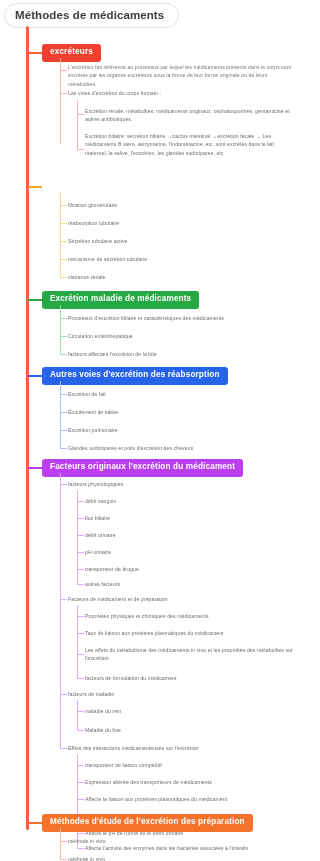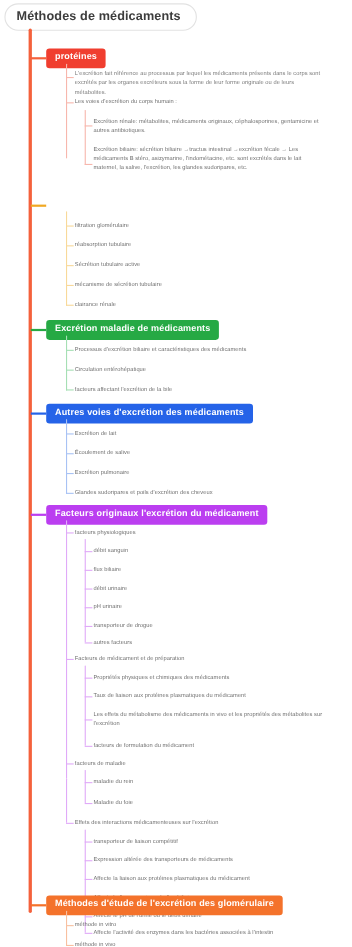--- a/index.html
+++ b/index.html
@@ -87,21 +87,21 @@
 <body>
 
 <div id="root">
 
   <div class="title-node">Méthodes de médicaments</div>
 
   <div class="trunk"></div>
 
   <div class="l1-connector" style="left:28px; top:52px; width:14px; background:#f4613c;"></div>
   <div class="l1" style="left:42px; top:44px; background:#f03e2f;">
-    <span>protéines</span>
+    <span>excréteurs</span>
   </div>
   <div class="spine" style="left:60px; top:58px; height:86px; background:#f7b7ad;"></div>
   <div class="stub" style="left:60px; top:70px; background:#f7b7ad;"></div>
   <div class="leaf para" style="left:68px; top:63px; width:228px;">L'excrétion fait référence au processus par lequel les médicaments présents dans le corps sont excrétés par les organes excréteurs sous la forme de leur forme originale ou de leurs métabolites.</div>
   <div class="stub" style="left:60px; top:93px; background:#f7b7ad;"></div>
   <div class="leaf" style="left:68px; top:89px; width:228px;">Les voies d'excrétion du corps humain :</div>
 
   <div class="spine" style="left:77px; top:100px; height:50px; background:#f7b7ad;"></div>
   <div class="stub" style="left:77px; top:114px; background:#f7b7ad;"></div>
   <div class="leaf" style="left:85px; top:107px; width:212px;">Excrétion rénale: métabolites, médicaments originaux, céphalosporines, gentamicine et autres antibiotiques.</div>
@@ -128,21 +128,21 @@
   <div class="spine" style="left:60px; top:305px; height:50px; background:#a6dfb4;"></div>
   <div class="stub" style="left:60px; top:318px; background:#a6dfb4;"></div>
   <div class="leaf" style="left:68px; top:314px;">Processus d'excrétion biliaire et caractéristiques des médicaments</div>
   <div class="stub" style="left:60px; top:336px; background:#a6dfb4;"></div>
   <div class="leaf" style="left:68px; top:332px;">Circulation entérohépatique</div>
   <div class="stub" style="left:60px; top:354px; background:#a6dfb4;"></div>
   <div class="leaf" style="left:68px; top:350px;">facteurs affectant l'excrétion de la bile</div>
 
   <div class="l1-connector" style="left:28px; top:375px; width:14px; background:#2563e8;"></div>
   <div class="l1" style="left:42px; top:367px; background:#2563e8;">
-    <span>Autres voies d'excrétion des médicaments</span>
+    <span>Autres voies d'excrétion des réabsorption</span>
   </div>
   <div class="spine" style="left:60px; top:381px; height:68px; background:#a8c2f4;"></div>
   <div class="stub" style="left:60px; top:394px; background:#a8c2f4;"></div>
   <div class="leaf" style="left:68px; top:390px;">Excrétion de lait</div>
   <div class="stub" style="left:60px; top:412px; background:#a8c2f4;"></div>
   <div class="leaf" style="left:68px; top:408px;">Écoulement de salive</div>
   <div class="stub" style="left:60px; top:430px; background:#a8c2f4;"></div>
   <div class="leaf" style="left:68px; top:426px;">Excrétion pulmonaire</div>
   <div class="stub" style="left:60px; top:448px; background:#a8c2f4;"></div>
   <div class="leaf" style="left:68px; top:444px;">Glandes sudoripares et poils d'excrétion des cheveux</div>
@@ -202,21 +202,21 @@
   <div class="leaf" style="left:85px; top:795px;">Affecte la liaison aux protéines plasmatiques du médicament</div>
   <div class="stub" style="left:77px; top:816px; background:#e0aaf8;"></div>
   <div class="leaf" style="left:85px; top:812px;">Affecte le flux sanguin ou le flux biliaire</div>
   <div class="stub" style="left:77px; top:833px; background:#e0aaf8;"></div>
   <div class="leaf" style="left:85px; top:829px;">Affecte le pH de l'urine ou le débit urinaire</div>
   <div class="stub" style="left:77px; top:848px; background:#e0aaf8;"></div>
   <div class="leaf" style="left:85px; top:844px;">Affecte l'activité des enzymes dans les bactéries associées à l'intestin</div>
 
   <div class="l1-connector" style="left:28px; top:822px; width:14px; background:#f4722b;"></div>
   <div class="l1" style="left:42px; top:814px; background:#f4722b;">
-    <span>Méthodes d'étude de l'excrétion des glomérulaire</span>
+    <span>Méthodes d'étude de l'excrétion des préparation</span>
   </div>
   <div class="spine" style="left:60px; top:828px; height:32px; background:#f8c0a0;"></div>
   <div class="stub" style="left:60px; top:841px; background:#f8c0a0;"></div>
   <div class="leaf" style="left:68px; top:837px;">méthode in vitro</div>
   <div class="stub" style="left:60px; top:859px; background:#f8c0a0;"></div>
   <div class="leaf" style="left:68px; top:855px;">méthode in vivo</div>
 
 </div>
 
 </body></html>

